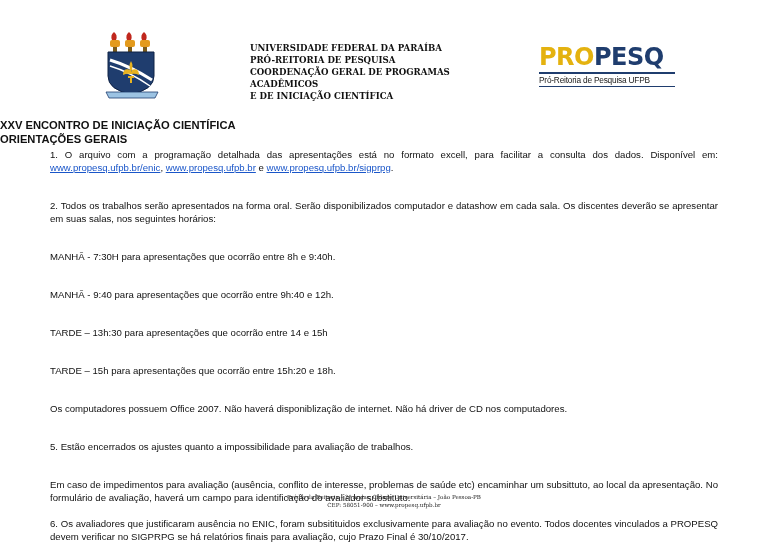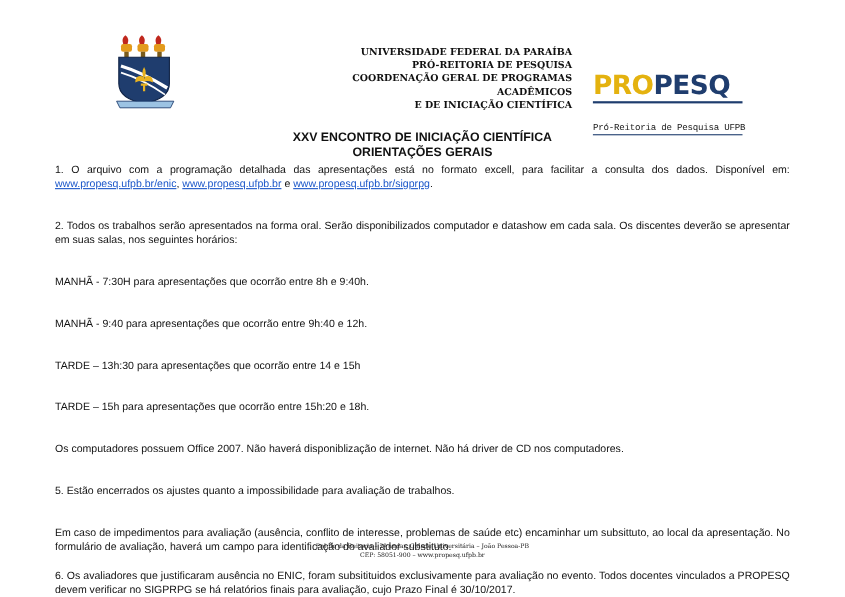--- a/index.html
+++ b/index.html
@@ -1,27 +1,27 @@
 <!DOCTYPE html>
 <html><head>
 <meta charset="utf-8">
 <style>
   html, body { margin:0; padding:0; background:#ffffff; }
   body { width:768px; height:543px; position:relative; overflow:hidden; color:#111; }
   .crest { position:absolute; left:104px; top:30px; width:58px; height:72px; }
-  .header-text { position:absolute; left:250px; top:42px; width:270px; text-align:right;
+  .header-text { position:absolute; left:250px; top:42px; width:270px; text-align:left;
     font-family:"DejaVu Serif", serif; font-weight:bold; font-size:8.6px; line-height:12px; color:#111; }
   .propesq-logo { position:absolute; left:539px; top:44px; width:138px; height:45px; }
-  .propesq-word { font-family:"DejaVu Sans", sans-serif; font-weight:bold; font-size:24px; letter-spacing:-0.5px; line-height:26px;margin-top:20px; }
+  .propesq-word { font-family:"DejaVu Sans", sans-serif; font-weight:bold; font-size:24px; letter-spacing:-0.5px; line-height:26px; }
   .propesq-word .pro { color:#e4b20f; }
   .propesq-word .pesq { color:#1f3d6e; }
   .propesq-rule { height:1.5px; background:#1f3d6e; margin-top:2px; width:136px; }
   .propesq-rule2 { height:1.5px; background:#1f3d6e; margin-top:9px; width:136px; }
-  .propesq-sub { font-family:Liberation Mono, monospace; font-size:8.3px; color:#1a1a1a; margin-top:18px; white-space:nowrap; letter-spacing:-0.2px;text-align:center; }
-  .doc-title { position:absolute; left:0; width:768px; top:118px; text-align:center;
+  .propesq-sub { font-family:Liberation Sans, sans-serif; font-size:8.3px; color:#1a1a1a; margin-top:1px; white-space:nowrap; letter-spacing:-0.2px; }
+  .doc-title { position:absolute; left:0; width:768px; top:118px; 
     font-family:"Liberation Sans", sans-serif; font-weight:bold; font-size:11.2px; line-height:14px; color:#111; }
   .body { position:absolute; left:50px; top:148px; width:668px;
     font-family:"Liberation Sans", sans-serif; font-size:9.6px; line-height:13px; color:#111; }
   .para { margin:0 0 13px 0; text-align:justify; }
   .para .line { display:block;margin-top:25px; }
   a.link { color:#1a56c9; text-decoration:underline; }
   .footer { position:absolute; left:0; width:768px; top:493px; text-align:center;
     font-family:"DejaVu Serif", serif; font-size:5.6px; line-height:8px; color:#222; }
 </style>
 </head>

